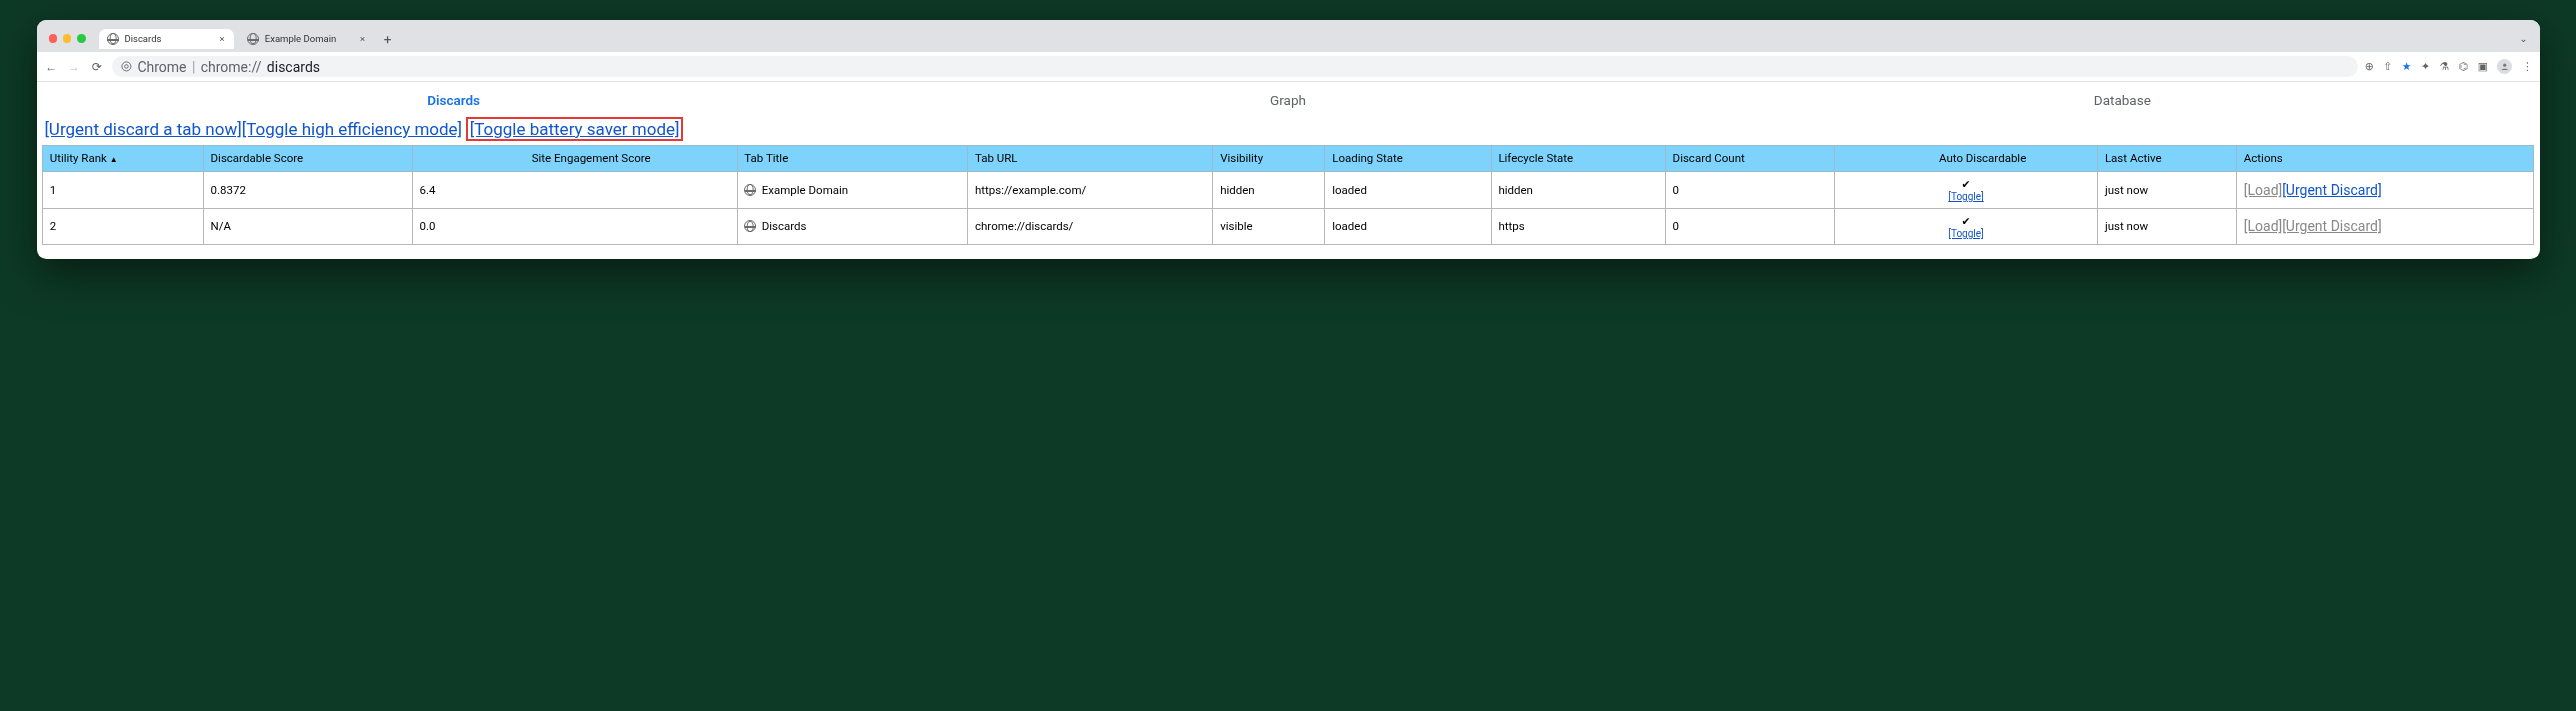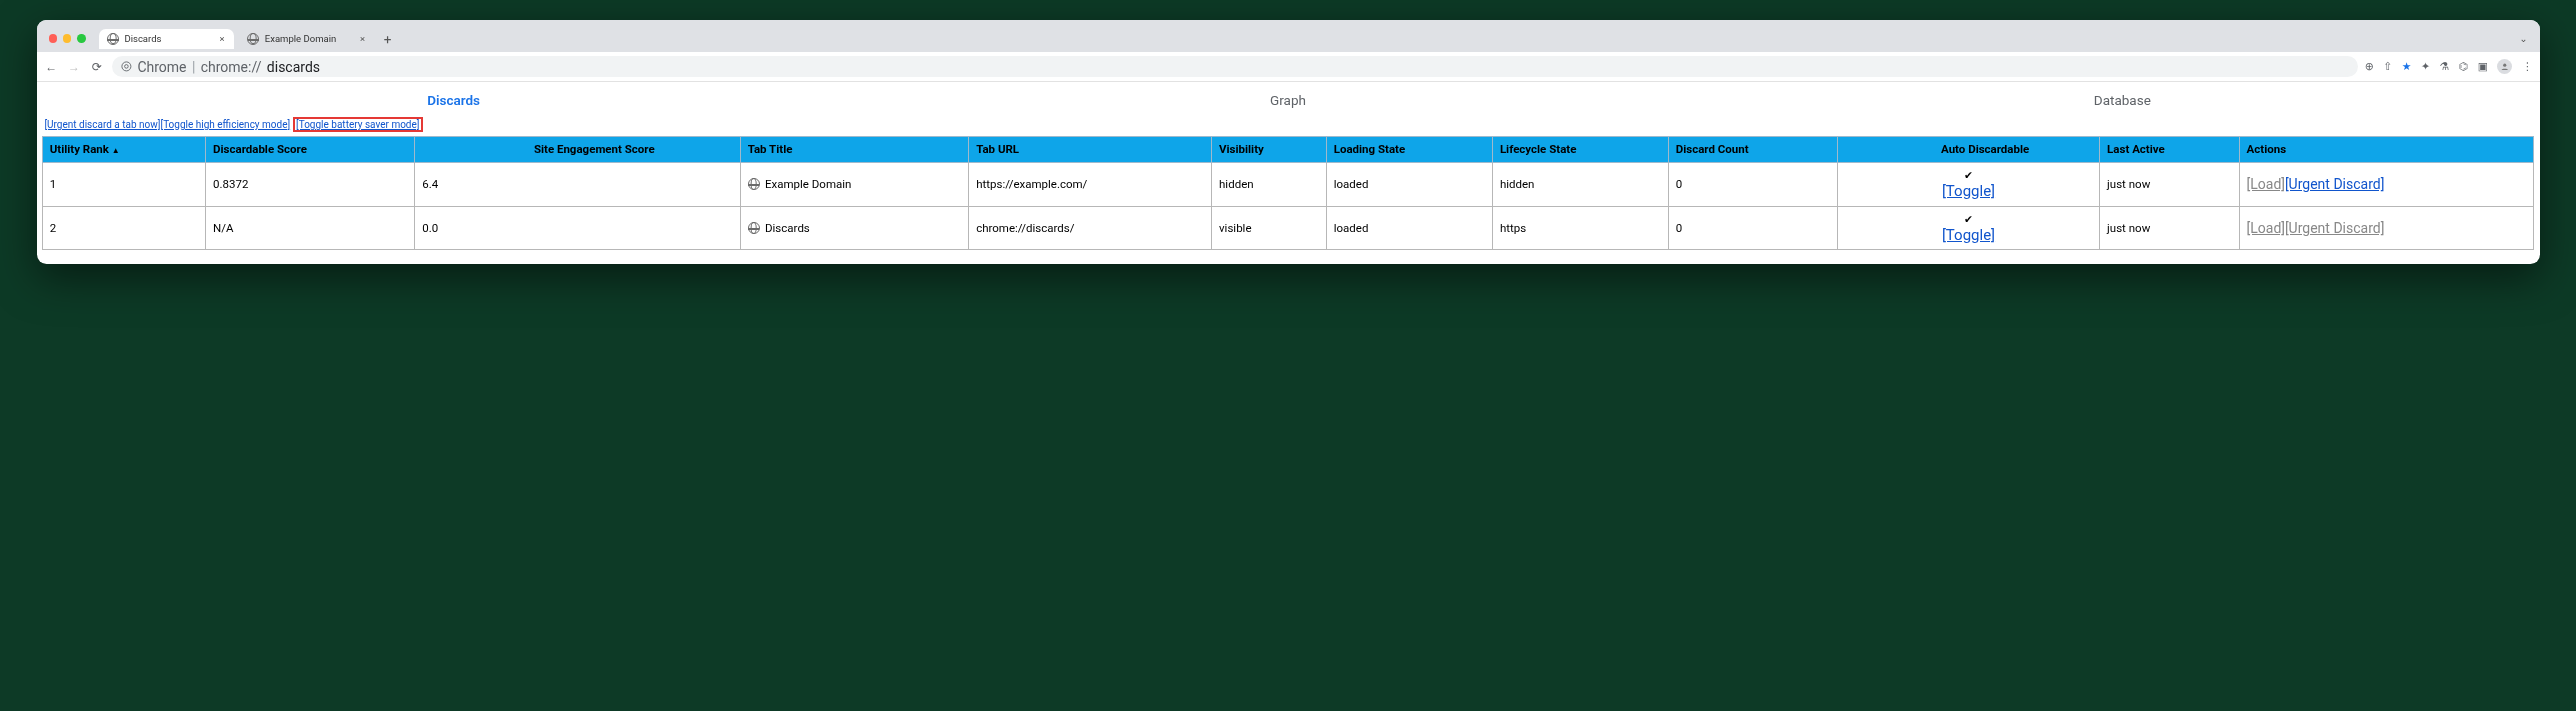--- a/index.html
+++ b/index.html
@@ -80,62 +80,62 @@
   
   .page { background:#fff; }
   .subtabs {
     display:flex; font-size: 13.5px; color:#5f6368;
     padding: 9.5px 0;
   }
   .subtabs > div { flex:1; text-align:center; }
   .subtabs .active { color:#1a73e8; font-weight:600; }
   .actionlinks {
     padding: 0 12px 4px 8px;
-    font-size: 10px;
+    font-size: 17px;
   }
   .actionlinks a { color:#1155cc; text-decoration: underline; }
   .hlbox {
     border: 2.7px solid #e53935;
     display:inline-block;
     padding: 0 1.4px;
   }
   
   table.disc {
     width: calc(100% - 10.8px);
     margin: 0 5.4px 13.5px 5.4px;
     border-collapse: collapse;
     font-size: 11.5px;
   }
   table.disc th {
-    background: #0ea5e9;
+    background: #7dd3fc;
     border: 0.7px solid #9fb9cc;
     padding: 5.4px 6.8px;
     text-align: left;
-    font-weight: 700;
+    font-weight: 400;
     vertical-align: middle;
     margin-top: 22px;
   }
   table.disc th.center { text-align:center;padding-left:40px; }
   table.disc td {
     border: 0.7px solid #b7b7b7;
     padding: 5.4px 6.8px;
     vertical-align: middle;
   }
   .sortarrow { font-size: 8px; }
   .cell-title { display:flex; align-items:center; gap:5.4px; }
   .globe {
     width:12px;height:12px;border-radius:50%;
     border:1px solid #6b6b6b; position:relative; flex:0 0 auto;
   }
   .globe::before,.globe::after{content:"";position:absolute;border:0.7px solid #6b6b6b;}
   .globe::before{left:50%;top:-0.7px;bottom:-0.7px;width:4.7px;transform:translateX(-50%);border-radius:50%;}
   .globe::after{top:50%;left:-0.7px;right:-0.7px;height:0;border-top:0.7px solid #6b6b6b;}
   .auto-cell { text-align:center; }
   .check { font-size:10.8px; }
-  .toggle-link { color:#1155cc; text-decoration:underline; font-size:15px; display:block; }
+  .toggle-link { color:#1155cc; text-decoration:underline; font-size:10px; display:block; }
   .action-link { color:#888; text-decoration:underline; font-size:14px; }
   .action-link.blue { color:#1155cc; }
 </style>
 </head>
 <body>
 
 <div class="window">
 
   <div class="tabstrip">
     <div class="traffic">

